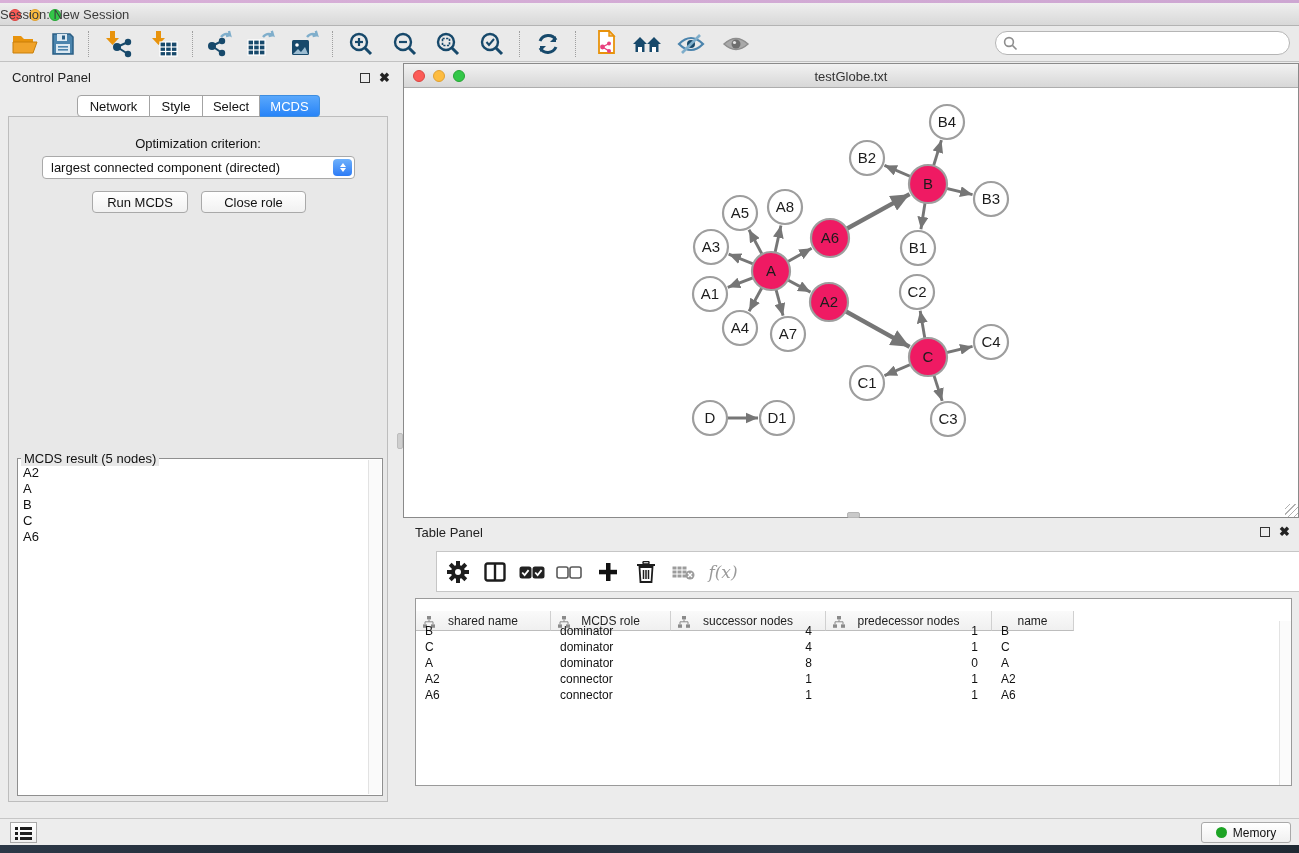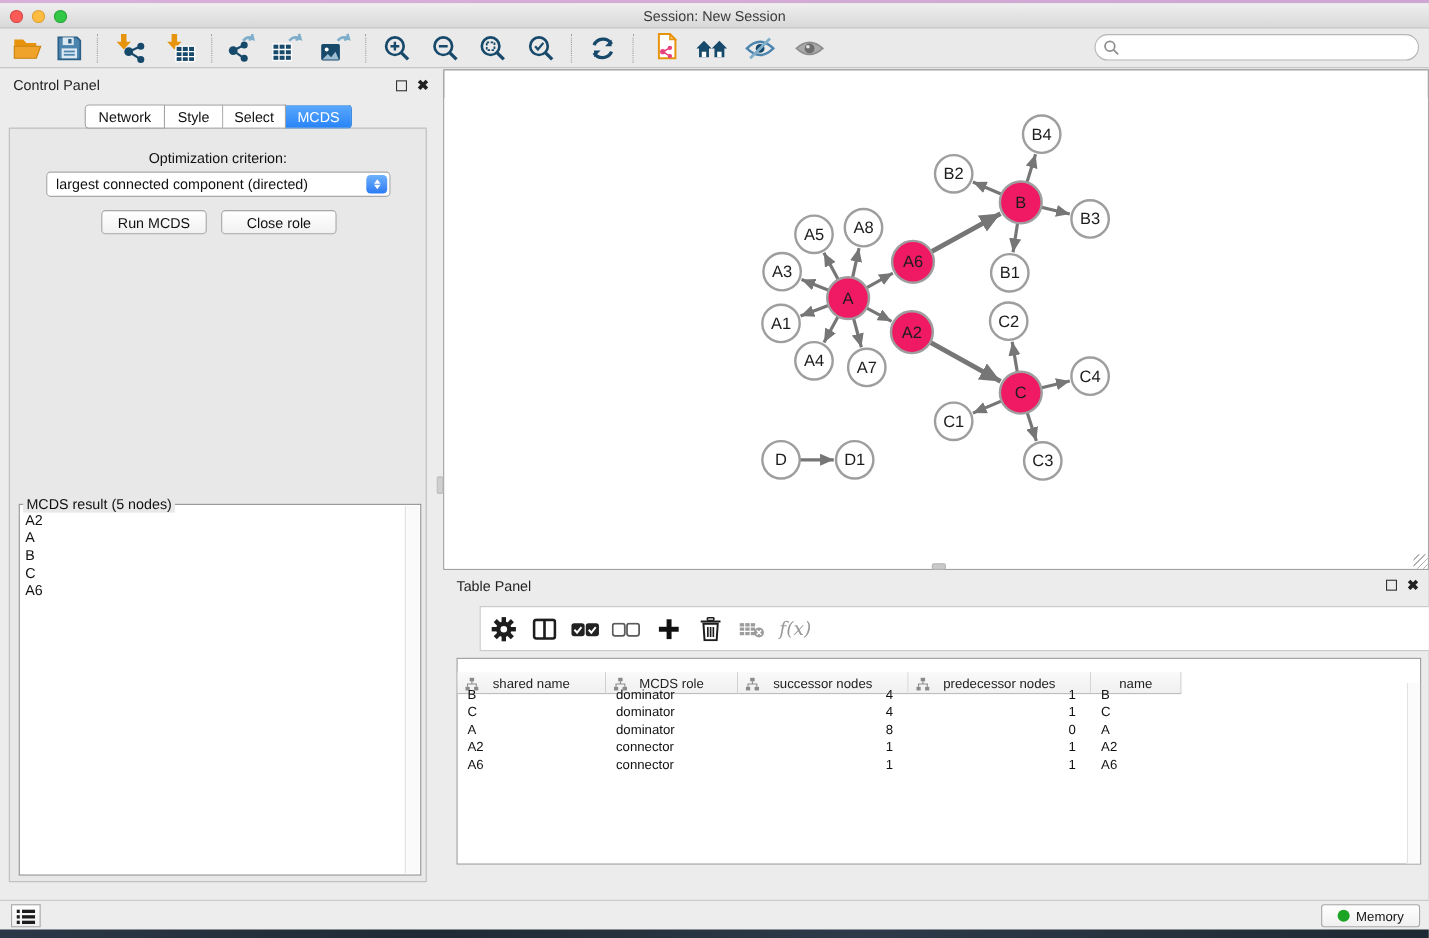--- a/index.html
+++ b/index.html
@@ -7,21 +7,21 @@
   .app {
     position:relative; width:1299px; height:853px; overflow:hidden;
     font-family:"Liberation Sans", sans-serif; background:#ECECEC;
     -webkit-font-smoothing:antialiased;
   }
   
   .top-strip { position:absolute; left:0; top:0; width:100%; height:3px;
     background:linear-gradient(90deg,#d9b0d8,#cda6d2); }
   .titlebar { position:absolute; left:0; top:3px; width:100%; height:23px;
     background:linear-gradient(#efefef,#d8d8d8); border-bottom:1px solid #b3b3b3; }
-  .titlebar .title { position:absolute; left:0; right:0; top:4px; text-align:center;
+  .titlebar .title { position:absolute; left:0; right:0; top:4px; 
     font-size:13px; color:#3c3c3c; }
   .lights { position:absolute; left:9px; top:6px; display:flex; gap:8px; }
   .light { width:12px; height:12px; border-radius:50%; }
   .light.red    { background:#fc5b57; border:1px solid #d94643; }
   .light.yellow { background:#fdbc40; border:1px solid #dfa134; }
   .light.green  { background:#33c748; border:1px solid #27a536; }
 
   
   .toolbar { position:absolute; left:0; top:26px; width:100%; height:36px;
     background:#eaeaea; border-bottom:1px solid #c2c2c2; }
@@ -330,20 +330,28 @@
         <div>A2</div>
         <div>A</div>
         <div>B</div>
         <div>C</div>
         <div>A6</div>
       </div>
     <div class="fs-scroll"></div>
   </div>
 
   <div class="net-frame">
+    <div class="net-titlebar">
+      <div class="lights" style="left:9px; top:6px;">
+        <div class="light red"></div>
+        <div class="light yellow"></div>
+        <div class="light green"></div>
+      </div>
+      <div class="title">testGlobe.txt</div>
+    </div>
     <div class="net-canvas">
       <svg width="894" height="429" viewBox="0 0 894 429">
         <defs>
           <marker id="arr" markerUnits="strokeWidth" markerWidth="4.6" markerHeight="3.8" refX="4.3" refY="1.9" orient="auto">
             <path d="M0,0 L4.3,1.9 L0,3.8 Z" fill="#767676"></path>
           </marker>
         </defs>
         <g id="edges-layer">
             <line x1="367" y1="182" x2="323.77824844148205" y2="198.29672599747397" stroke="#767676" stroke-width="2.9" marker-end="url(#arr)"></line>
             <line x1="367" y1="182" x2="324.64105712681993" y2="165.05642285072798" stroke="#767676" stroke-width="2.9" marker-end="url(#arr)"></line>

